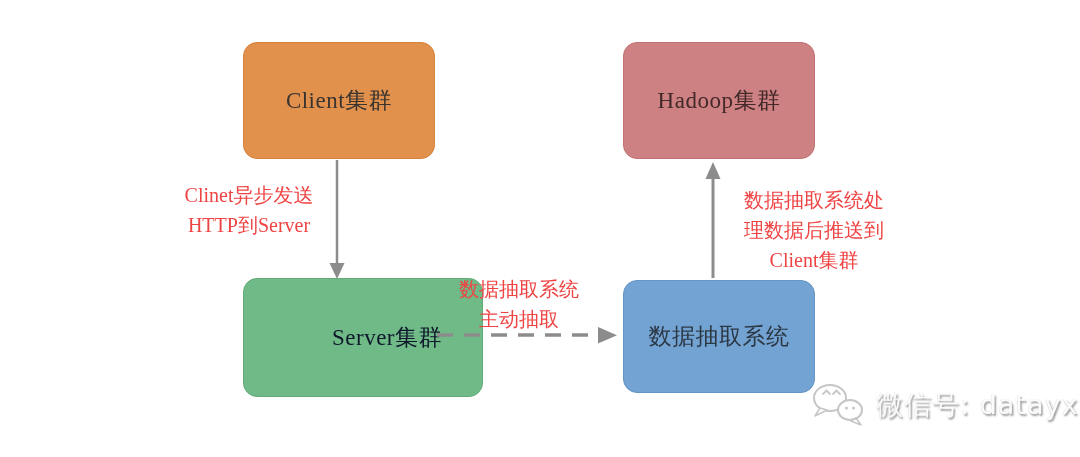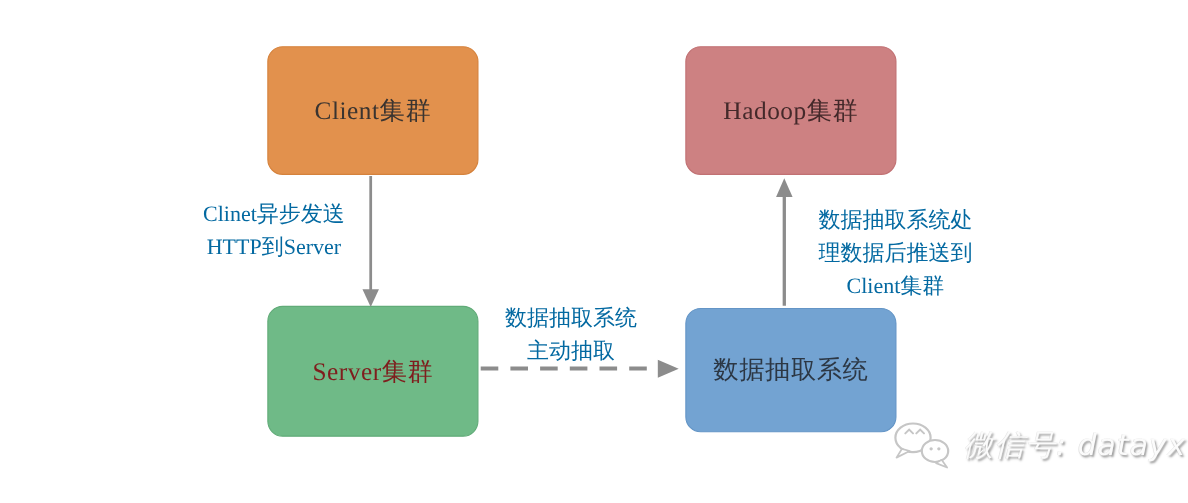--- a/index.html
+++ b/index.html
@@ -33,34 +33,35 @@
   .node-hadoop {
     left: 623px; top: 42px; width: 190px; height: 115px;
     background: #CD8182;
     border: 1px solid #c17173;
     color: #44292a;
   }
   .node-server {
     left: 243px; top: 278px; width: 190px; height: 117px;
     background: #6FBA87;
     border: 1px solid #61ab78;
-    color: #7f1d1d;
+    color: #0f172a;
+    padding-left: 48px;
   }
   .node-extractor {
     left: 623px; top: 280px; width: 190px; height: 111px;
     background: #73A3D2;
     border: 1px solid #6495c6;
     color: #2c3744;
   }
   .edge-label {
     position: absolute;
     text-align: center;
     font-size: 20px;
     line-height: 1.5;
-    color: #0369a1;
+    color: #ef4444;
     white-space: pre-line;
   }
   .label-client-server { left: 158px; top: 180px; width: 182px; }
   .label-server-extractor { left: 430px; top: 274px; width: 178px; }
   .label-extractor-hadoop { left: 712px; top: 185px; width: 204px; }
   #arrow-layer {
     position: absolute;
     left: 0; top: 0;
     pointer-events: none;
   }
@@ -71,21 +72,20 @@
     align-items: center;
     gap: 8px;
   }
   .watermark-text {
     font-family: "DejaVu Sans", "Liberation Sans", sans-serif;
     font-size: 27px;
     color: #fbfbfb;
     text-shadow: 1.5px 1.5px 2px #9a9a9a, -0.5px -0.5px 0 #e6e6e6;
     letter-spacing: 1px;
     white-space: nowrap;
-    font-style: italic;
   }
 </style>
 </head>
 <body>
 
 <div id="canvas">
 
   <div class="node node-client">
     <span>Client集群</span>
   </div>

